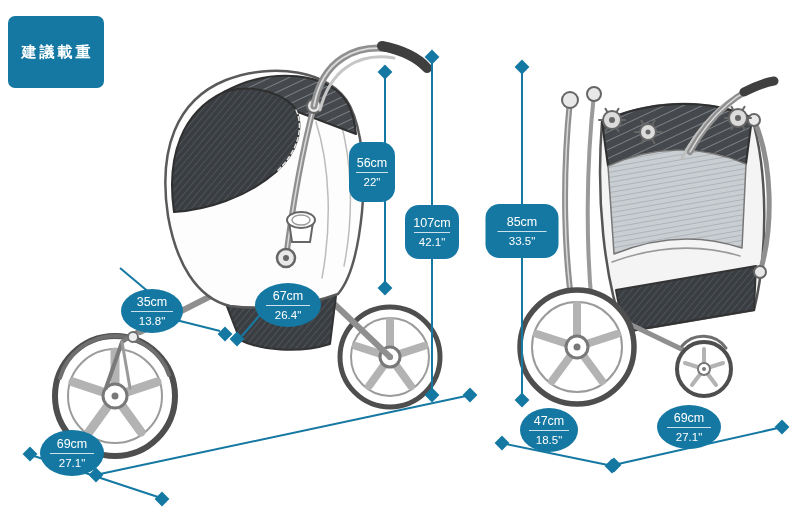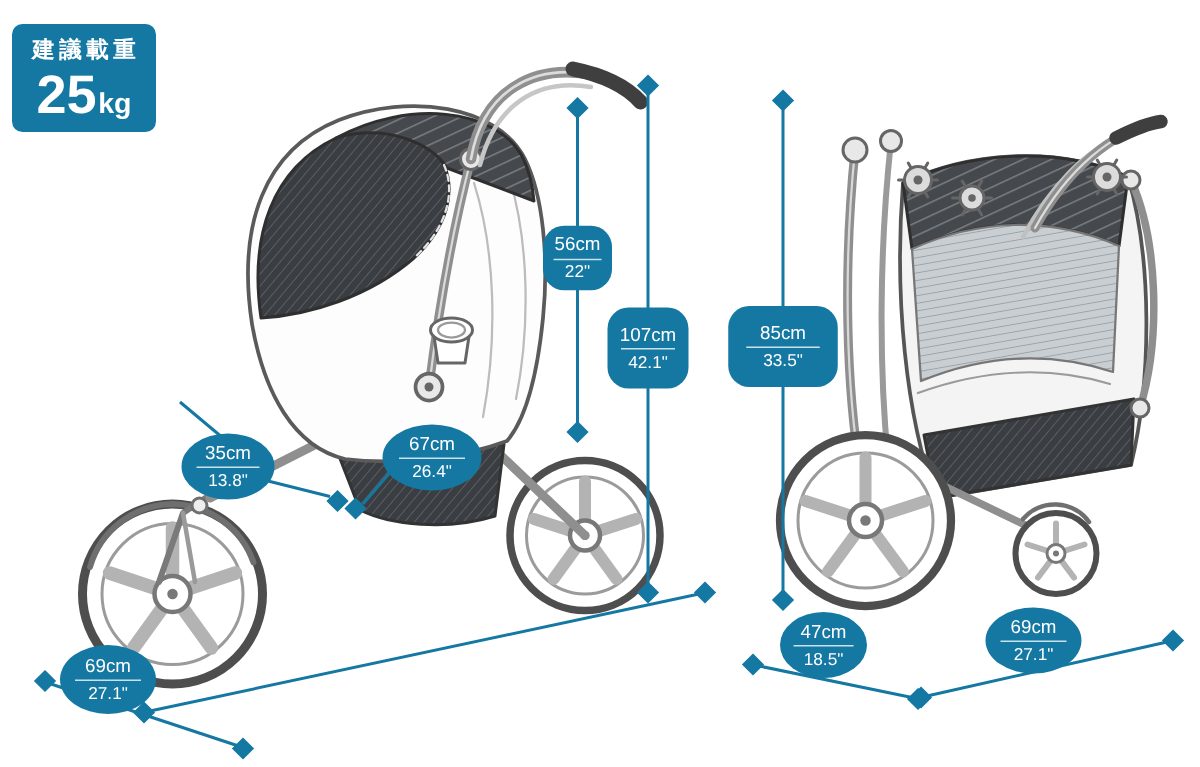--- a/index.html
+++ b/index.html
@@ -241,37 +241,33 @@
       <g>
         <line x1="618" y1="464" x2="778" y2="428"></line>
         <path d="M614,459 L620,465 L614,471 L608,465 Z"></path>
           <path d="M782,421 L788,427 L782,433 L776,427 Z"></path>
       </g>
     </g>
   </svg>
 
   <div class="load-badge">
     <div class="load-label">建議載重</div>
-    <div class="load-value">
-      <span class="load-num">25</span>
-        <span class="load-unit">kg</span>
-    </div>
   </div>
 
   <div class="badge ellipse" style="left:152px;top:311px;width:62px;height:44px">
     <div class="cm">35cm</div>
     <div class="sep"></div>
     <div class="in">13.8"</div>
   </div>
   <div class="badge ellipse" style="left:288px;top:305px;width:66px;height:44px">
     <div class="cm">67cm</div>
     <div class="sep"></div>
     <div class="in">26.4"</div>
   </div>
-  <div class="badge rect" style="left:385px;top:172px;width:46px;height:43px">
+  <div class="badge rect" style="left:372px;top:172px;width:46px;height:60px">
     <div class="cm">56cm</div>
     <div class="sep"></div>
     <div class="in">22"</div>
   </div>
   <div class="badge rect" style="left:432px;top:232px;width:54px;height:54px">
     <div class="cm">107cm</div>
     <div class="sep"></div>
     <div class="in">42.1"</div>
   </div>
   <div class="badge ellipse" style="left:72px;top:453px;width:64px;height:46px">

